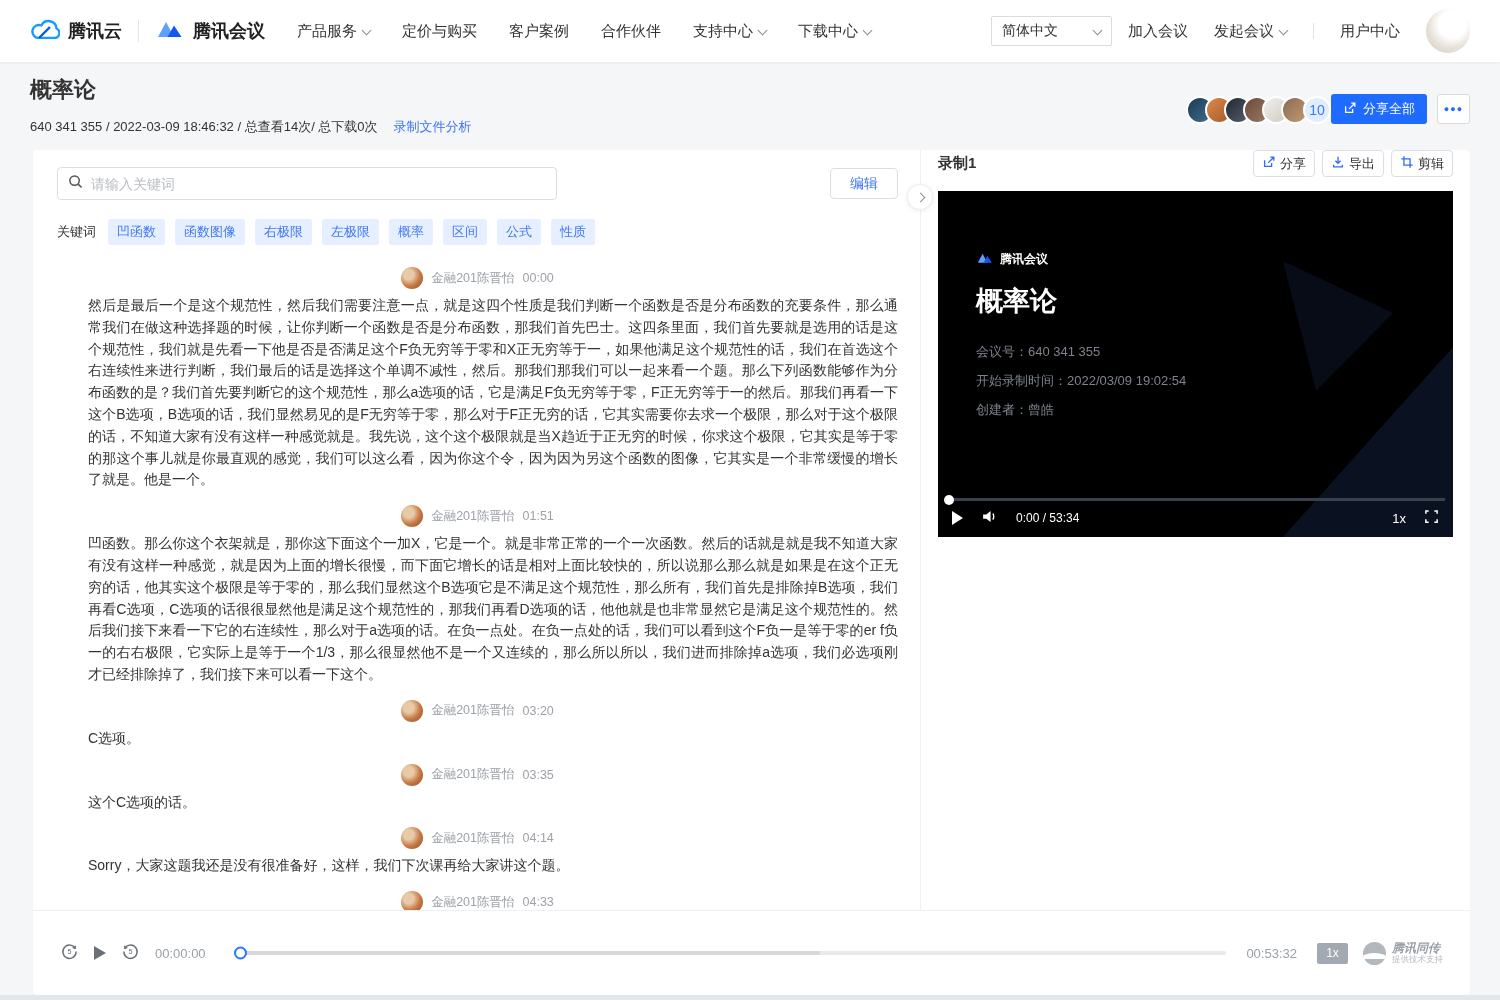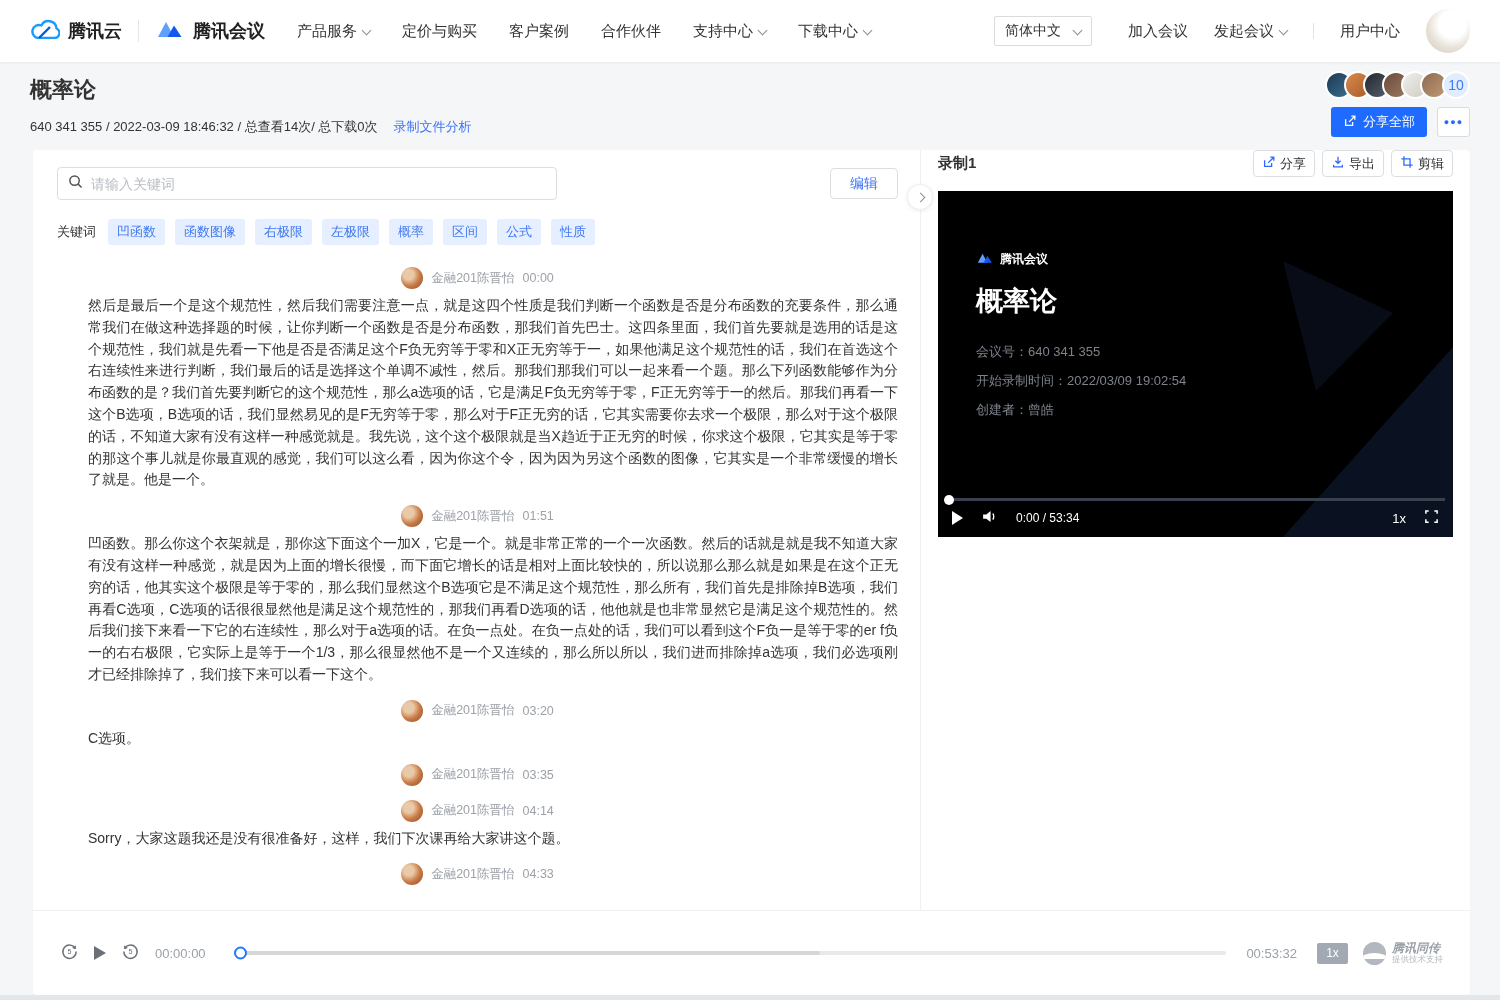--- a/index.html
+++ b/index.html
@@ -16,35 +16,35 @@
   
   .topnav { position:absolute; top:0; left:0; right:0; height:62px; background:#fff;
     box-shadow:0 1px 3px rgba(0,0,0,.06); display:flex; align-items:center;
     justify-content:space-between; padding:0 30px; z-index:5; }
   .nav-left { display:flex; align-items:center; }
   .brand { display:flex; align-items:center; gap:8px; font-size:18px; font-weight:bold; color:#222; cursor:pointer; }
   .nav-divider { width:1px; height:22px; background:#e3e5e8; margin:0 16px; }
   .menu { display:flex; align-items:center; margin-left:32px; }
   .menu-item { font-size:15px; color:#333; margin-right:32px; display:flex; align-items:center; cursor:pointer; }
   .nav-right { display:flex; align-items:center; }
-  .lang-select { width:98px; height:30px; border:1px solid #d9dbde; border-radius:2px;
+  .lang-select { width:121px; height:30px; border:1px solid #d9dbde; border-radius:2px;
     display:flex; align-items:center; justify-content:space-between; padding:0 10px;
-    font-size:14px; color:#333; margin-right:36px; cursor:pointer; }
+    font-size:14px; color:#333; margin-right:16px; cursor:pointer; }
   .nav-link { font-size:15px; color:#333; margin-right:26px; display:flex; align-items:center; cursor:pointer; }
   .vdiv { width:1px; height:16px; background:#e0e2e5; margin-right:26px; }
   .nav-avatar { width:44px; height:44px; border-radius:50%;
     background:radial-gradient(circle at 60% 35%, #ffffff 0 35%, #e8e2d8 60%, #cfc8bc 100%); }
 
   
   .page-head { position:absolute; top:62px; left:30px; right:30px; height:86px;
     display:flex; justify-content:space-between; }
   .page-head h1 { font-size:22px; font-weight:600; color:#333; margin-top:13px; }
   .meta-row { margin-top:13px; font-size:13px; color:#333; display:flex; align-items:center; }
   .analysis { color:#3d73f5; margin-left:16px; text-decoration:none; cursor:pointer; }
-  .head-right { display:flex; flex-direction:column; align-items:flex-end; }
+  .head-right { display:flex; flex-direction:row; align-items:center; }
   .avatar-row { display:flex; align-items:center; margin-top:9px; }
   .avatar-stack { display:flex; }
   .s-avatar { width:28px; height:28px; border-radius:50%; border:2px solid #fff; margin-left:-9px; }
   .s-avatar:first-child { margin-left:0; }
   .count-badge { width:28px; height:28px; border-radius:50%; background:#e2ecff; color:#3a7bf6;
     font-size:14px; display:flex; align-items:center; justify-content:center; margin-left:-6px;
     border:2px solid #fff; cursor:pointer; }
   .head-buttons { display:flex; margin-top:8px; gap:10px; }
   .btn-primary { height:30px; background:#1f6bff; color:#fff; border:none; border-radius:3px;
     font-size:13px; padding:0 12px; display:flex; align-items:center; gap:6px; cursor:pointer;
@@ -312,20 +312,21 @@
     </div>
     <p class="e-text">C选项。</p>
   </div>
 
   <div class="entry">
     <div class="entry-head">
       <div class="e-avatar"></div>
       <span class="e-name">金融201陈晋怡</span>
       <span class="e-time">03:35</span>
     </div>
+    <p class="e-text">这个C选项的话。</p>
   </div>
 
   <div class="entry">
     <div class="entry-head">
       <div class="e-avatar"></div>
       <span class="e-name">金融201陈晋怡</span>
       <span class="e-time">04:14</span>
     </div>
     <p class="e-text">Sorry，大家这题我还是没有很准备好，这样，我们下次课再给大家讲这个题。</p>
   </div>

